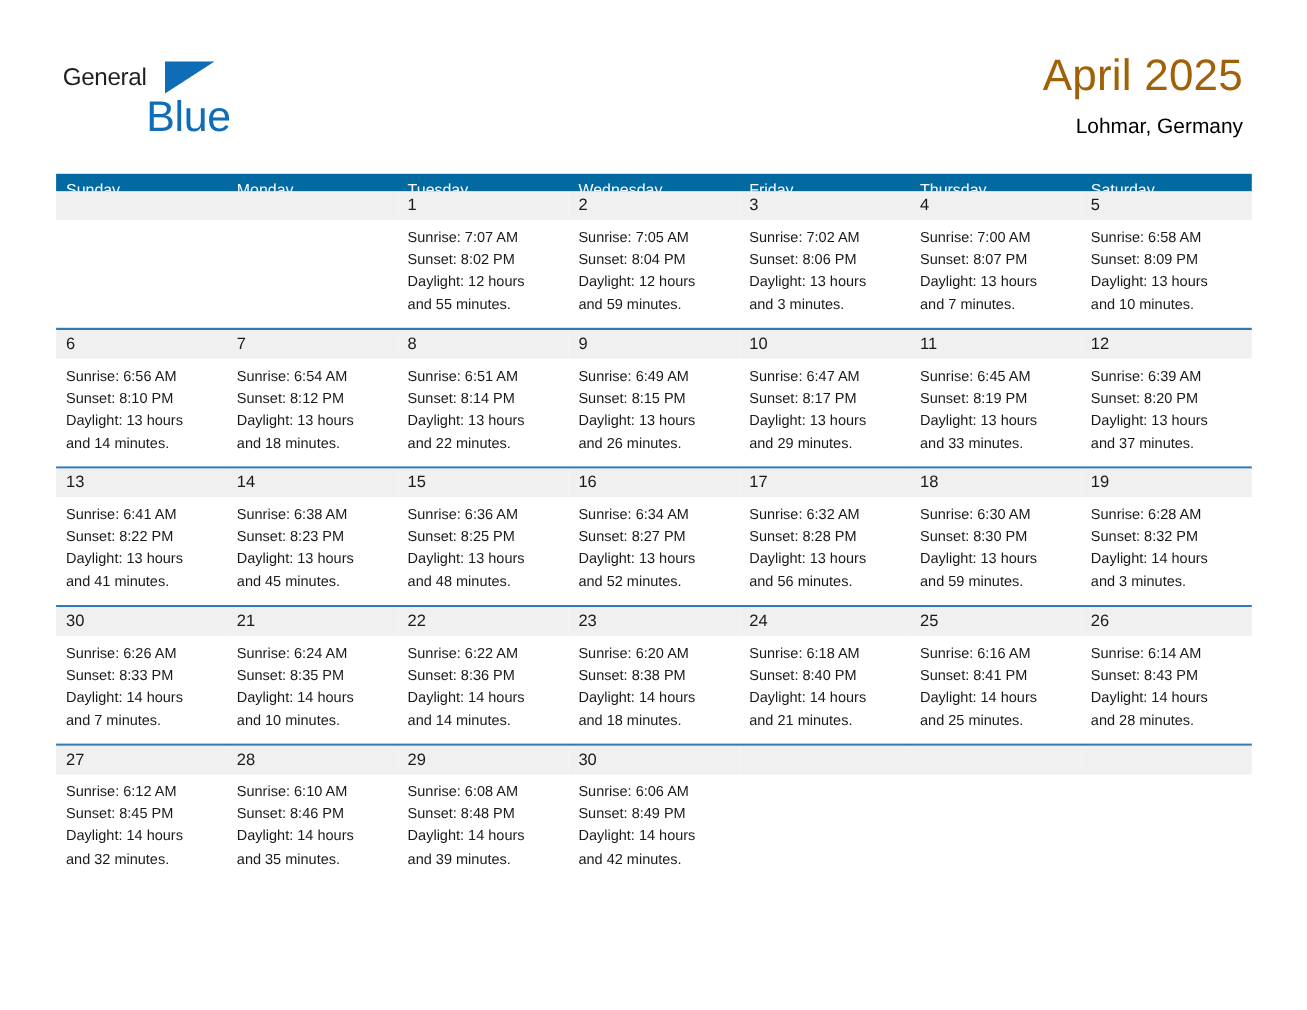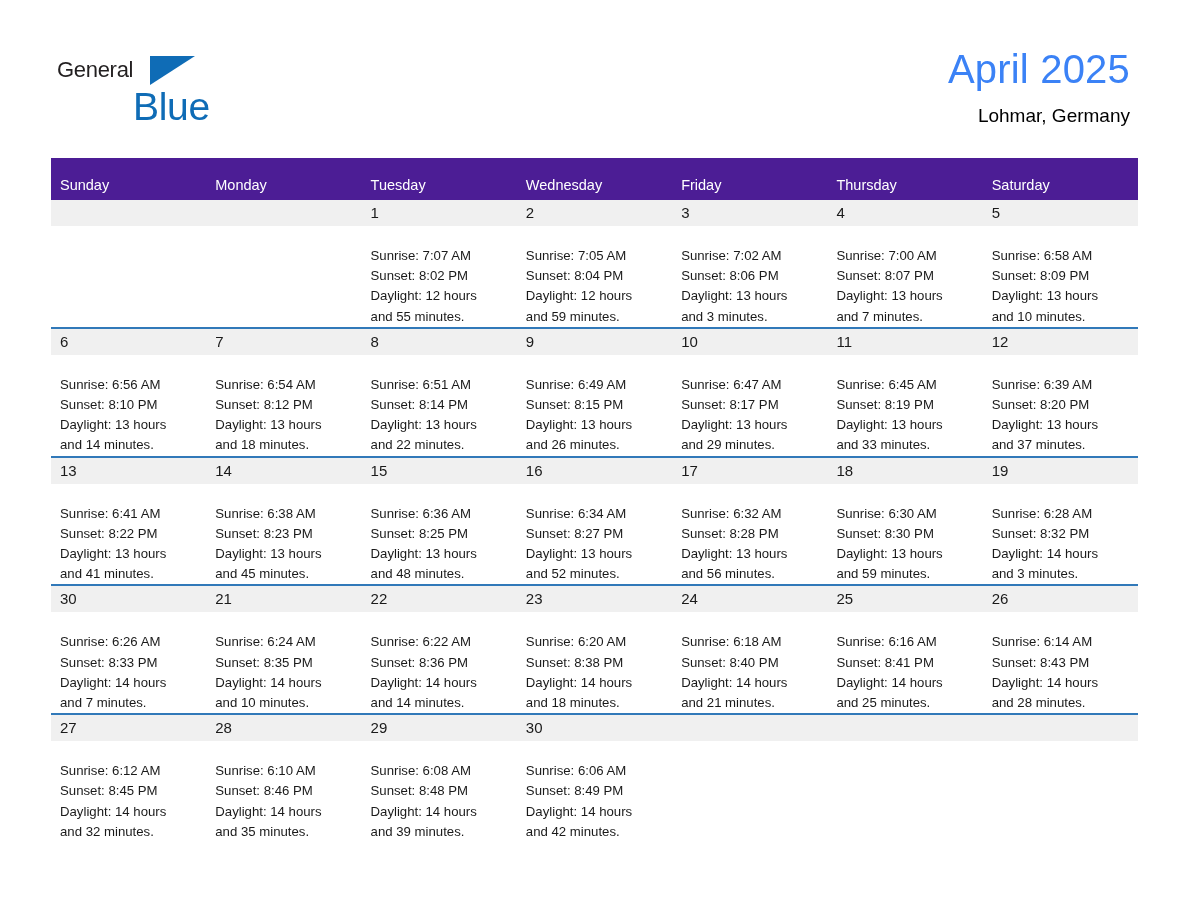--- a/index.html
+++ b/index.html
@@ -70,21 +70,21 @@
 
   .title-block {
     position: absolute;
     right: 58px;
     top: 44px;
     text-align: right;
   }
   .cal-title {
     font-size: 40px;
     line-height: 50px;
-    color: #3b82f6;
+    color: #a16207;
     font-weight: normal;
     margin: 0;
     letter-spacing: 0.2px;
   }
   .cal-subtitle {
     font-size: 19px;
     line-height: 32px;
     color: #000000;
     margin: 6px 0 0 0;
     font-weight: normal;
@@ -94,23 +94,22 @@
   .calendar {
     position: absolute;
     left: 51px;
     top: 158px;
     width: 1087px;
   }
 
   .weekday-header {
     display: flex;
     width: 100%;
-    background: #4c1d95;
-    height: 42px;
-    align-items: flex-end;
+    background: #0369a1;
+    height: 16px;
   }
   .weekday-cell {
     flex: 1 1 0;
     color: #ffffff;
     font-size: 14.5px;
     line-height: 30px;
     padding-left: 9px;
     box-sizing: border-box;
     white-space: nowrap;
     overflow: hidden;
@@ -139,21 +138,21 @@
     background: #f0f0f0;
     height: 26px;
   }
   .day-num {
     font-size: 15px;
     line-height: 26px;
     padding-left: 9px;
     color: #1a1a1a;
   }
   .day-body {
-    padding: 20px 9px 0 9px;
+    padding: 6px 9px 0 9px;
     min-height: 98px;
     box-sizing: border-box;
   }
   .day-line {
     font-size: 13.2px;
     line-height: 20.2px;
     color: #1a1a1a;
     white-space: nowrap;
   }
 </style>

